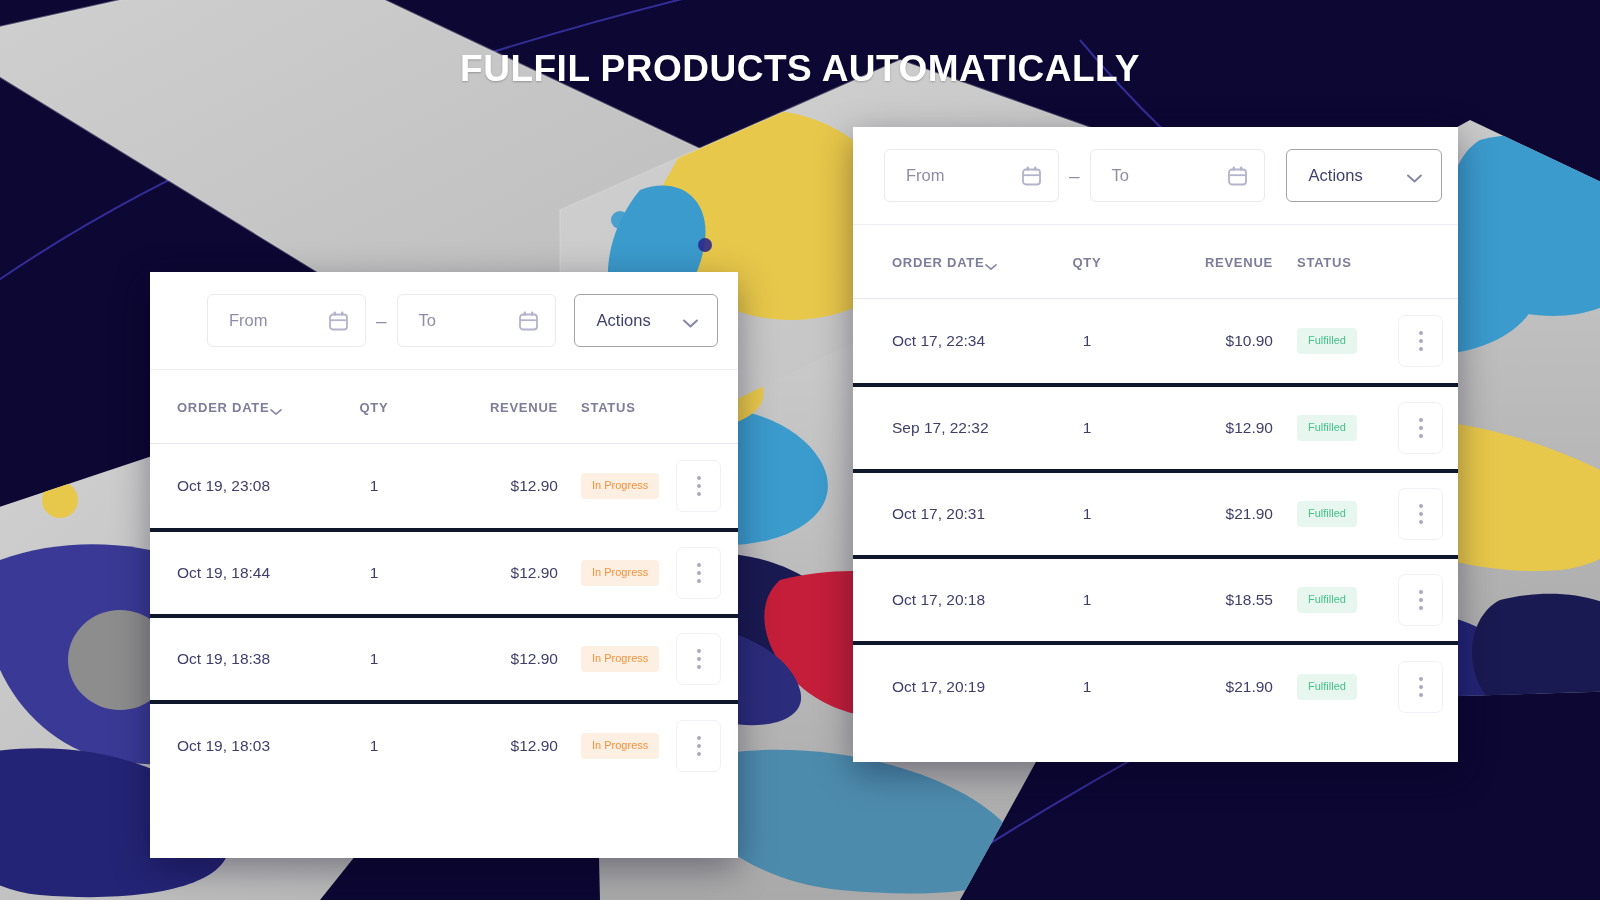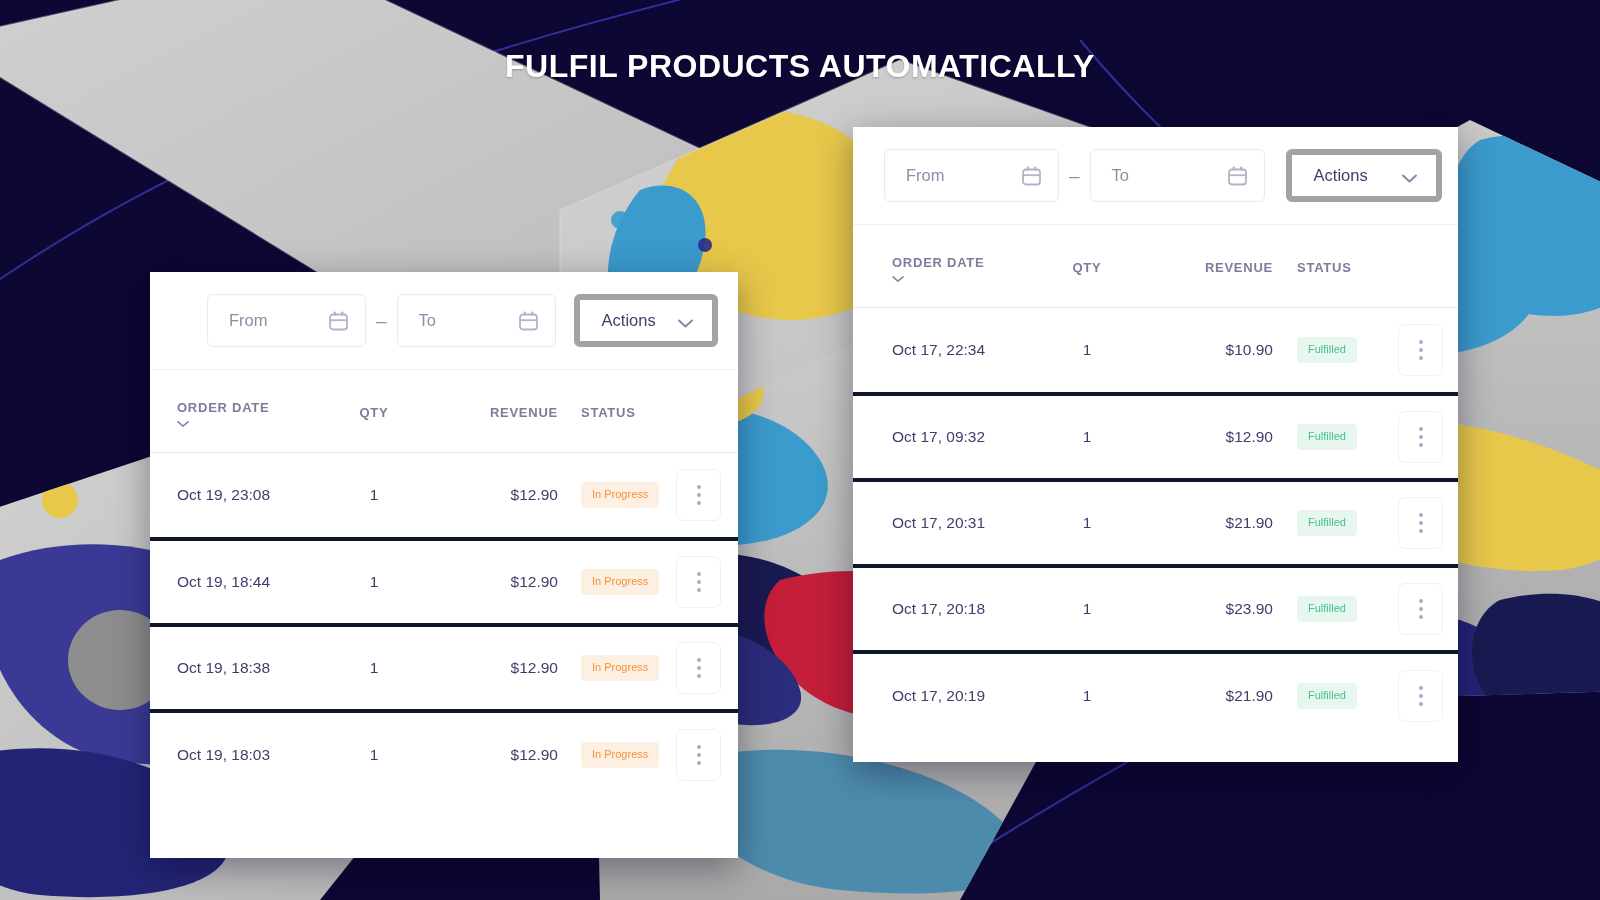--- a/index.html
+++ b/index.html
@@ -28,21 +28,21 @@
   #scene svg { display: block; width: 1600px; height: 900px; }
 
   
   .headline {
     position: absolute;
     top: 48px;
     left: 0;
     width: 1600px;
     text-align: center;
     color: #ffffff;
-    font-size: 32px;
+    font-size: 37px;
     font-weight: bold;
     letter-spacing: 0.5px;
     font-family: "Liberation Sans", sans-serif;
     z-index: 20;
     text-shadow: 0 1px 2px rgba(0,0,0,0.25);
   }
 
   
   .card {
     position: absolute;
@@ -91,21 +91,21 @@
   .dash {
     color: #8d8da8;
     font-size: 19px;
     margin: 0 10px;
     line-height: 1;
     flex: none;
   }
 
   .actions-btn {
     height: 53px;
-    border: 6px solid #a3a3a3;
+    border: 1px solid #a3a3a3;
     border-radius: 6px;
     display: flex;
     align-items: center;
     justify-content: space-between;
     padding: 0 18px 0 22px;
     background: #fff;
     cursor: pointer;
     flex: none;
   }
   #card-left  .actions-btn { width: 144px; margin-left: 18px; }
@@ -130,21 +130,21 @@
     padding: 30px 0 28px 0;
     text-align: left;
     font-family: "Liberation Sans", sans-serif;
     white-space: nowrap;
   }
   thead th.c-qty { text-align: center; }
   thead th.c-rev { text-align: right; }
   thead th.c-sta { text-align: left; }
   thead tr { border-bottom: 1px solid #e6e6f2; }
 
-  th .sortwrap { display: inline-flex; align-items: flex-start; gap: 1px; flex-direction: column; }
+  th .sortwrap { display: inline-flex; align-items: center; gap: 1px; }
   .sort-chev { width: 12px; height: 8px; }
 
   tbody td {
     font-size: 15.5px;
     color: #3e3e6b;
     padding: 0;
     height: 86px;
     vertical-align: middle;
     border-bottom: 4px solid #0f172a;
     font-family: "Liberation Sans", sans-serif;
@@ -498,21 +498,21 @@
         </td>
         <td class="c-menu">
           <span class="kebab">
               <i></i>
               <i></i>
               <i></i>
             </span>
         </td>
       </tr>
       <tr>
-        <td class="c-date">Oct 17, 09:32</td>
+        <td class="c-date">Sep 17, 22:32</td>
         <td class="c-qty">1</td>
         <td class="c-rev">$12.90</td>
         <td class="c-sta">
           <span class="badge fulfilled">Fulfilled</span>
         </td>
         <td class="c-menu">
           <span class="kebab">
               <i></i>
               <i></i>
               <i></i>
@@ -530,21 +530,21 @@
           <span class="kebab">
               <i></i>
               <i></i>
               <i></i>
             </span>
         </td>
       </tr>
       <tr>
         <td class="c-date">Oct 17, 20:18</td>
         <td class="c-qty">1</td>
-        <td class="c-rev">$23.90</td>
+        <td class="c-rev">$18.55</td>
         <td class="c-sta">
           <span class="badge fulfilled">Fulfilled</span>
         </td>
         <td class="c-menu">
           <span class="kebab">
               <i></i>
               <i></i>
               <i></i>
             </span>
         </td>

